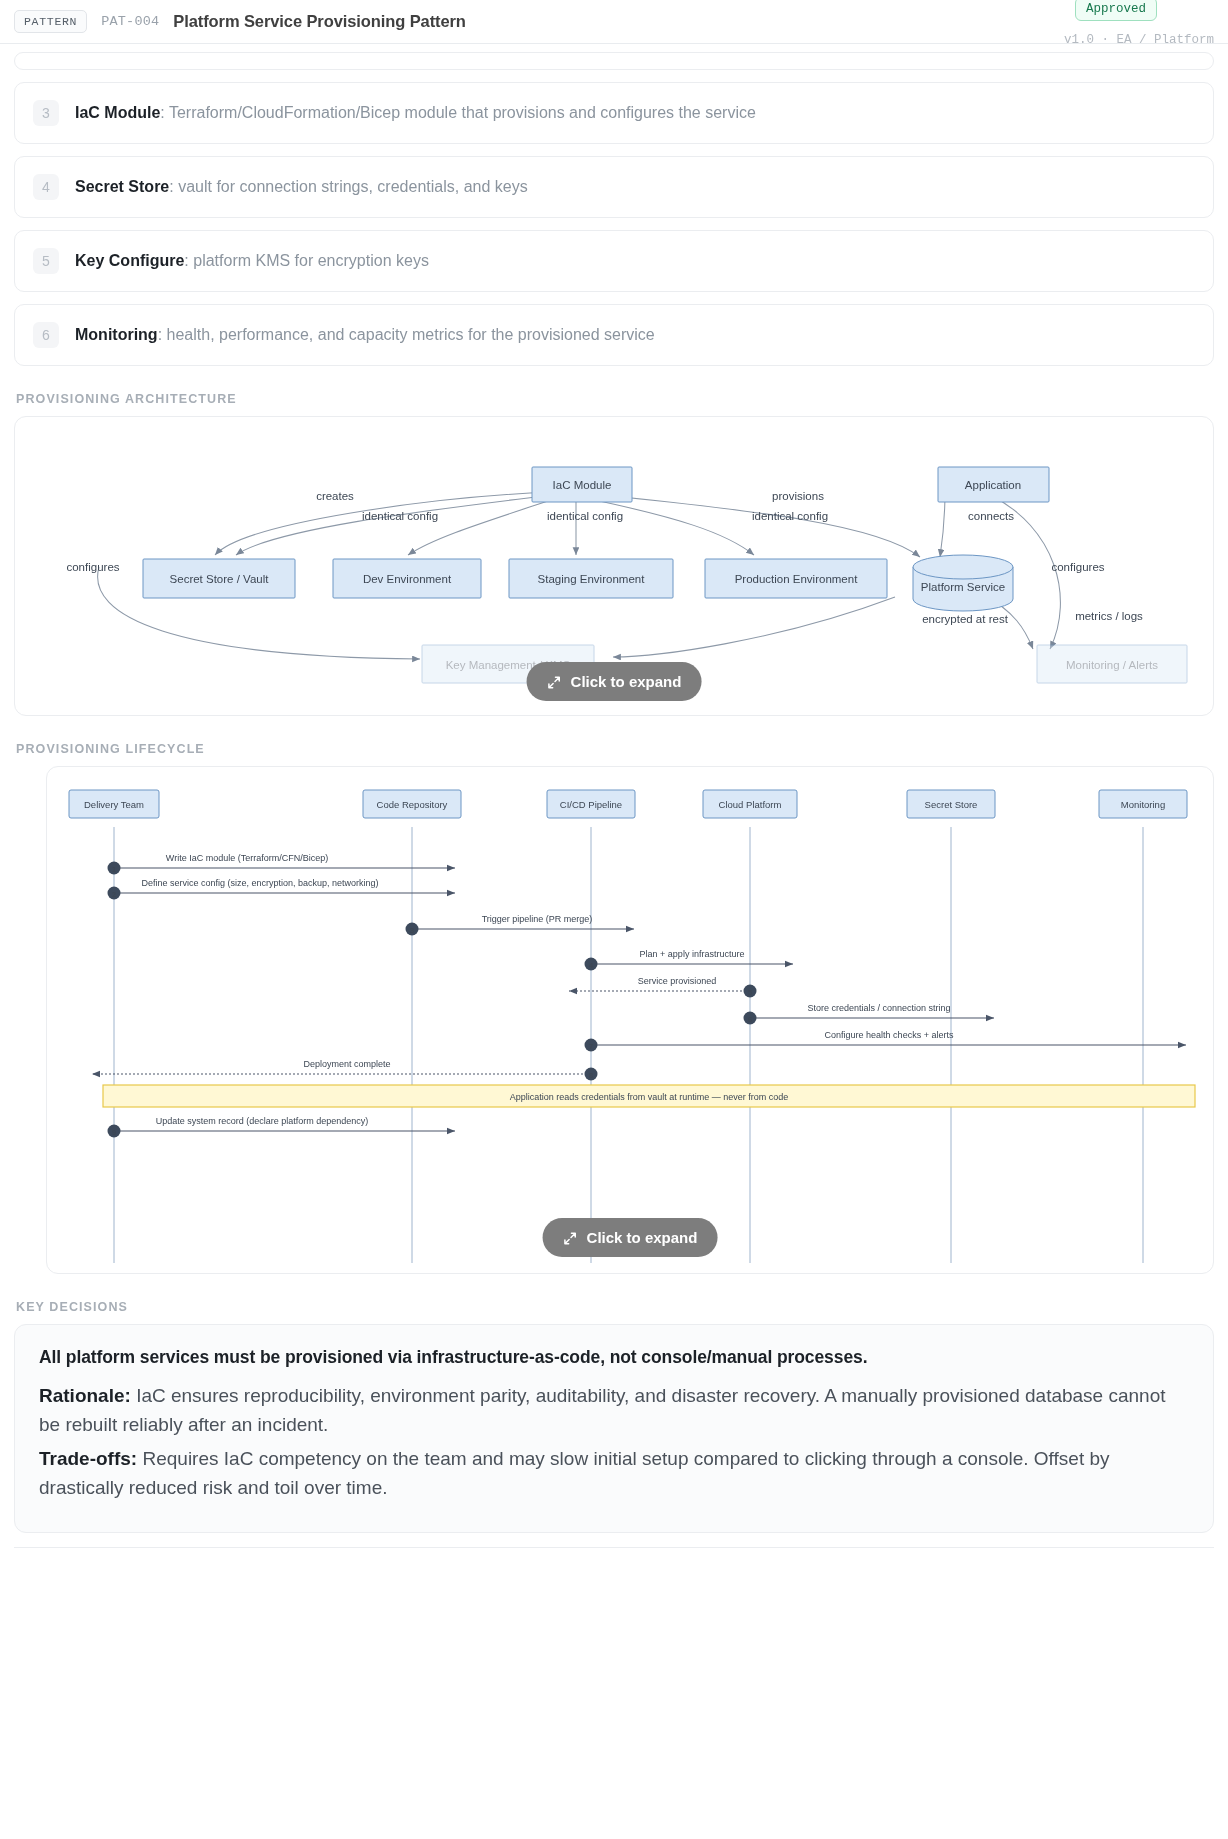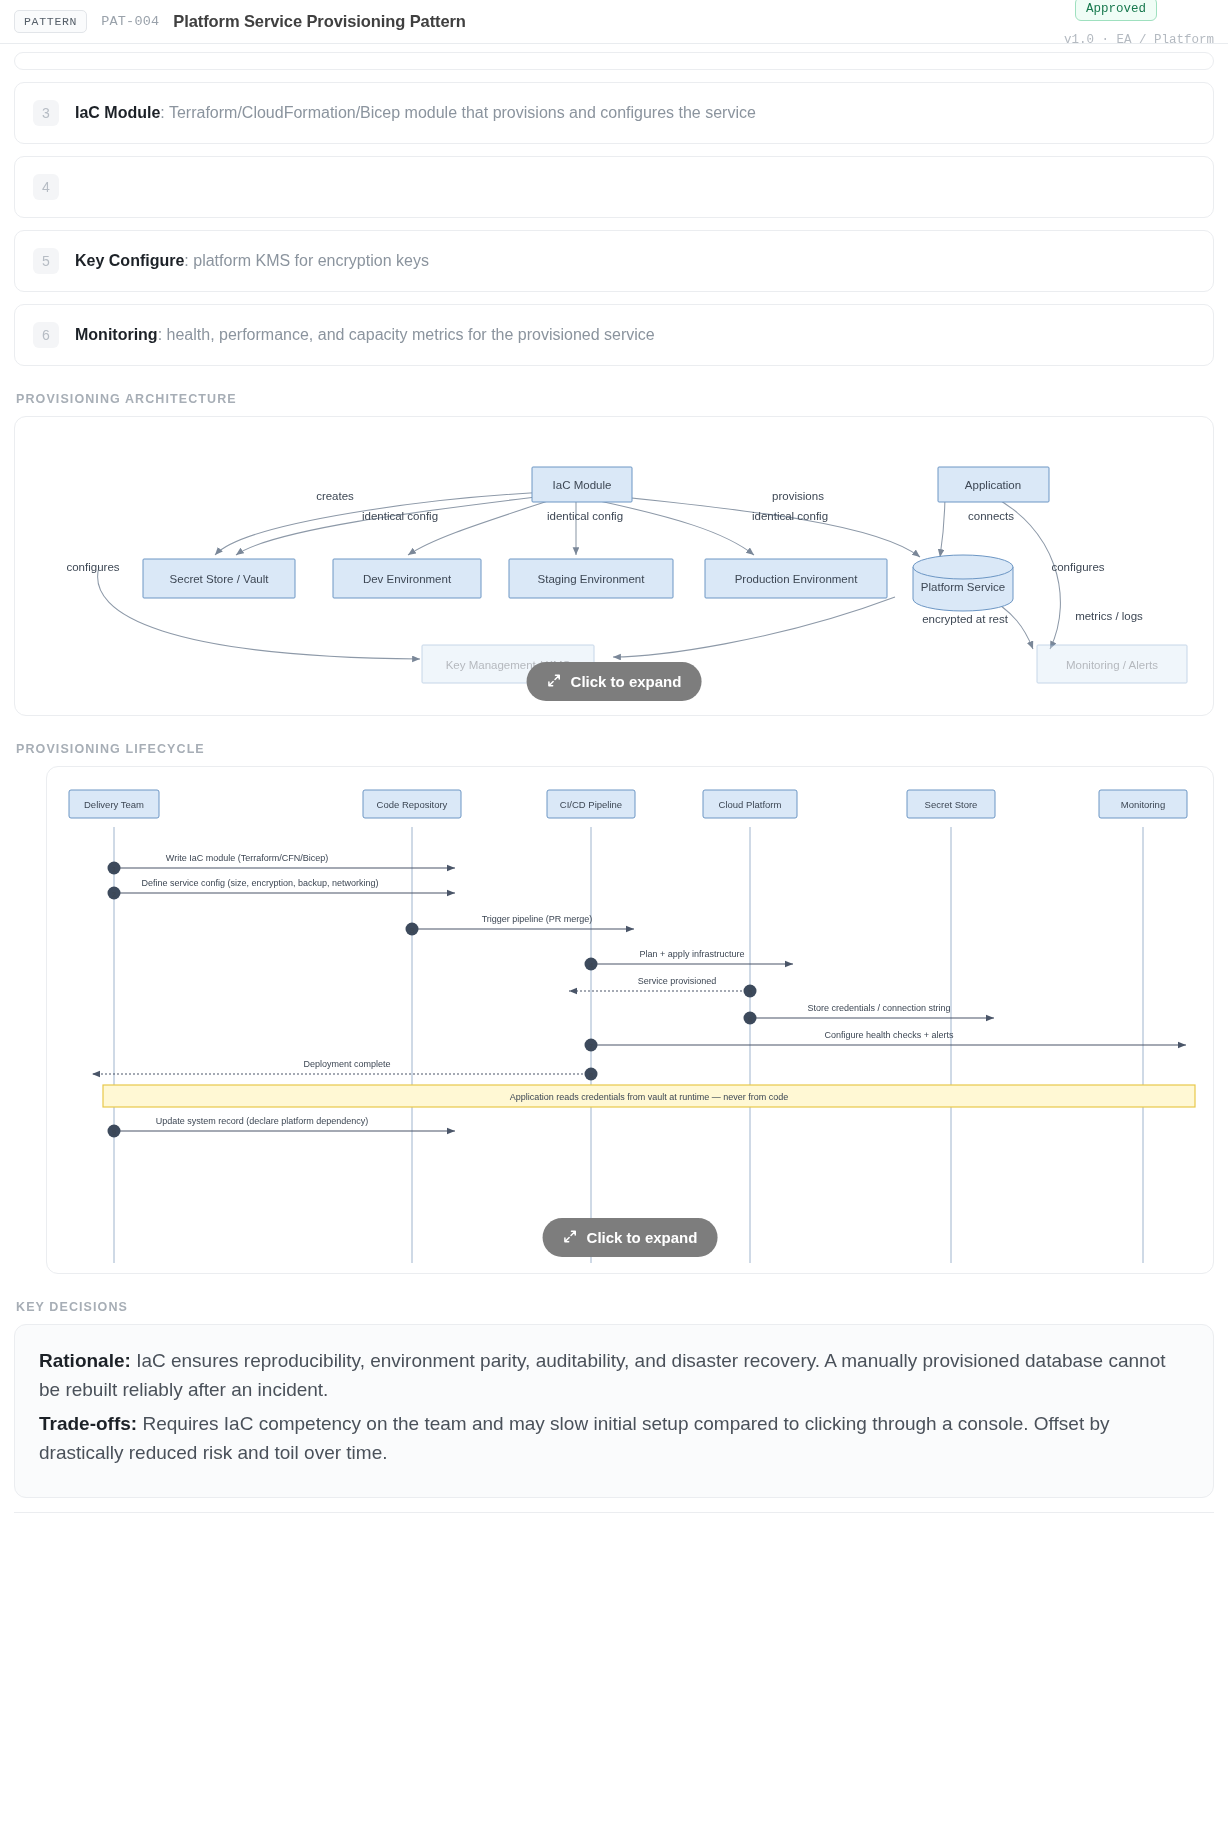--- a/index.html
+++ b/index.html
@@ -85,21 +85,21 @@
     border: 1px solid #ebedf0; border-radius: 12px;
     background: #fff; overflow: hidden;
   }
   .diagram-card.arch { height: 300px; }
   .diagram-card.seq  { height: 508px; margin-left: 32px; }
   .expand-btn {
     position: absolute; left: 50%; transform: translateX(-50%);
     background: #7d7d7d; color: #fff;
     border: none; border-radius: 22px;
     padding: 11px 20px; font-size: 15px; font-weight: 700;
-    display: flex; align-items: flex-start; gap: 9px;
+    display: flex; align-items: flex-end; gap: 9px;
     cursor: pointer;
   }
   .expand-btn .exp-ico { display:block; width: 15px; height: 15px; }
   .arch .expand-btn { bottom: 14px; }
   .seq  .expand-btn { bottom: 16px; }
 
   
   svg text { font-family: "Liberation Sans", sans-serif; fill: #3d4754; }
 
   
@@ -136,20 +136,21 @@
     <div class="comp-list">
       <div class="clipped-card"></div>
 
       <div class="comp-item">
         <span class="comp-num">3</span>
         <span class="comp-text"><b>IaC Module</b><span>: Terraform/CloudFormation/Bicep module that provisions and configures the service</span></span>
       </div>
 
       <div class="comp-item">
         <span class="comp-num">4</span>
+        <span class="comp-text"><b>Secret Store</b><span>: vault for connection strings, credentials, and keys</span></span>
       </div>
 
       <div class="comp-item">
         <span class="comp-num">5</span>
         <span class="comp-text"><b>Key Configure</b><span>: platform KMS for encryption keys</span></span>
       </div>
 
       <div class="comp-item">
         <span class="comp-num">6</span>
         <span class="comp-text"><b>Monitoring</b><span>: health, performance, and capacity metrics for the provisioned service</span></span>
@@ -369,19 +370,20 @@
         <svg class="exp-ico" viewBox="0 0 16 16">
           <path d="M9.5 2.5h4v4M13.5 2.5l-4.5 4.5M6.5 13.5h-4v-4M2.5 13.5l4.5-4.5" fill="none" stroke="#ffffff" stroke-width="1.6" stroke-linecap="round" stroke-linejoin="round"></path>
         </svg>
         <span>Click to expand</span>
       </button>
     </div>
 
     <div class="section-label">KEY DECISIONS</div>
 
     <div class="kd-card">
+      <div class="kd-title">All platform services must be provisioned via infrastructure-as-code, not console/manual processes.</div>
       <div class="kd-row"><b>Rationale:</b><span> IaC ensures reproducibility, environment parity, auditability, and disaster recovery. A manually provisioned database cannot be rebuilt reliably after an incident.</span></div>
       <div class="kd-row"><b>Trade-offs:</b><span> Requires IaC competency on the team and may slow initial setup compared to clicking through a console. Offset by drastically reduced risk and toil over time.</span></div>
     </div>
 
     <div class="kd-bottom-strip"></div>
   </div>
 </div>
 
 </body></html>

